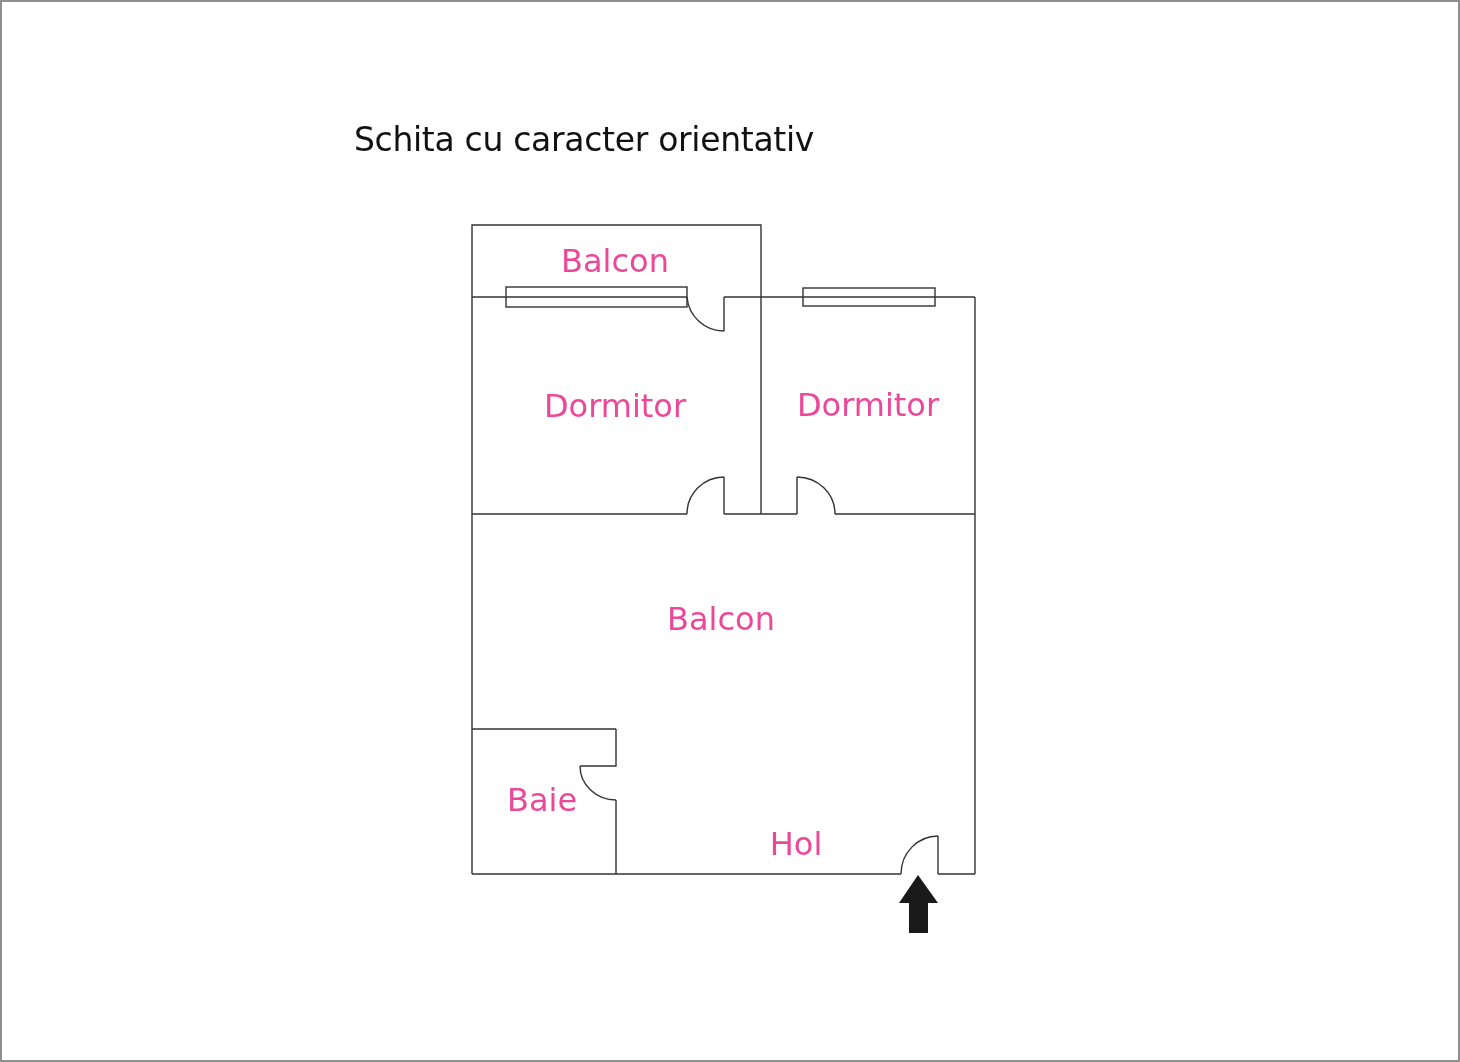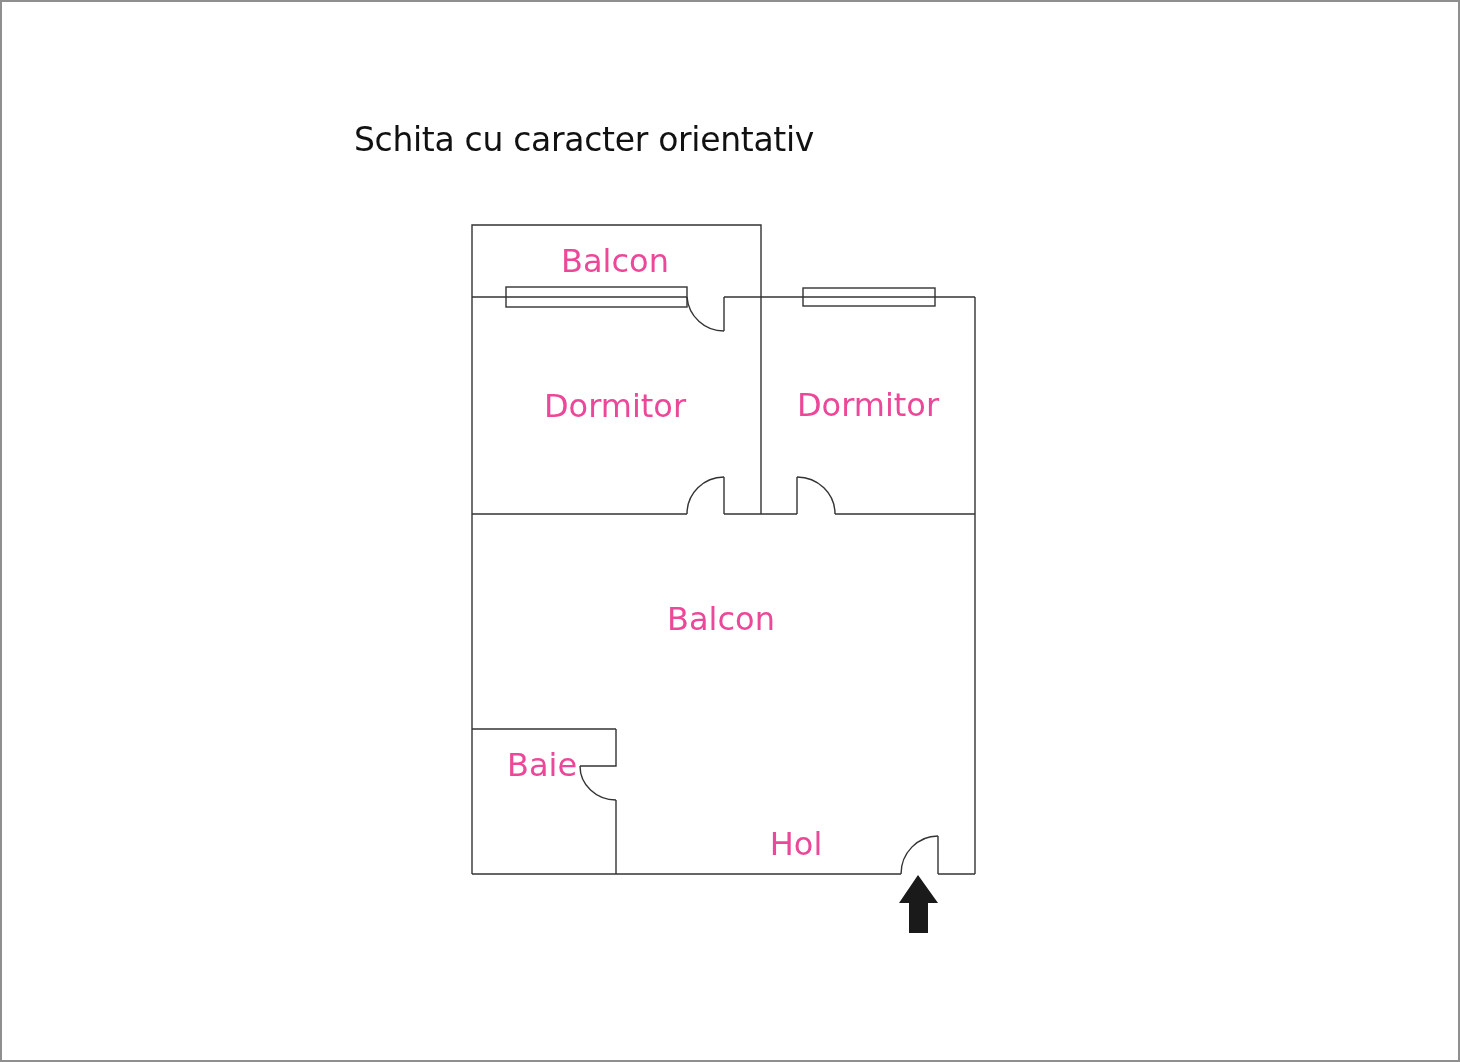--- a/index.html
+++ b/index.html
@@ -54,14 +54,14 @@
     <line x1="938" y1="874" x2="975" y2="874"></line>
   </g>
 
   <polygon fill="#1a1a1a" points="918,875 938,903 928,903 928,933 909,933 909,903 899,903"></polygon>
 </svg>
 
 <div class="label" style="left:615px; top:261px;">Balcon</div>
 <div class="label" style="left:615px; top:406px;">Dormitor</div>
 <div class="label" style="left:868px; top:405px;">Dormitor</div>
 <div class="label" style="left:721px; top:619px;">Balcon</div>
-<div class="label" style="left:542px; top:765px;">Baie</div>
+<div class="label" style="left:542px; top:800px;">Baie</div>
 <div class="label" style="left:796px; top:800px;margin-top:44px;">Hol</div>
 
 </body></html>

